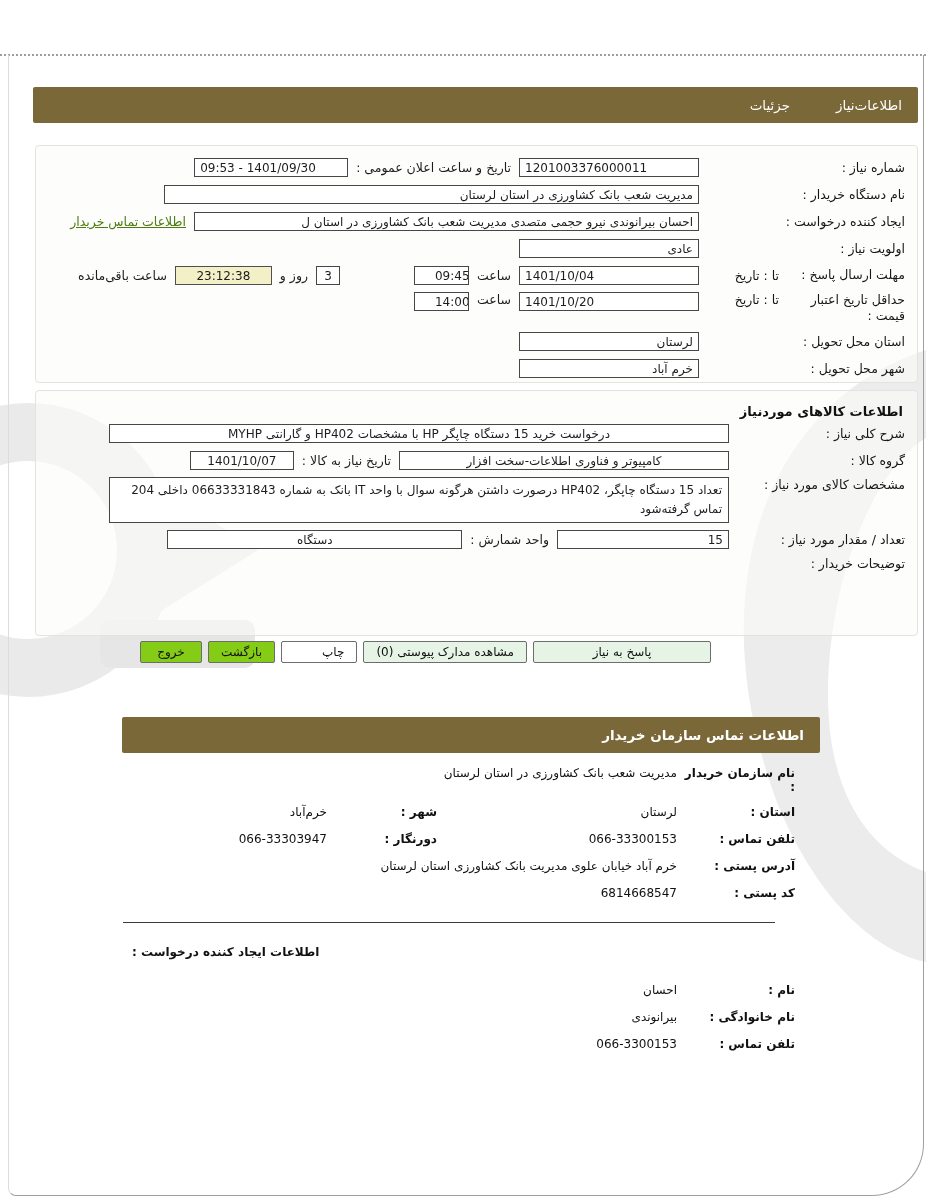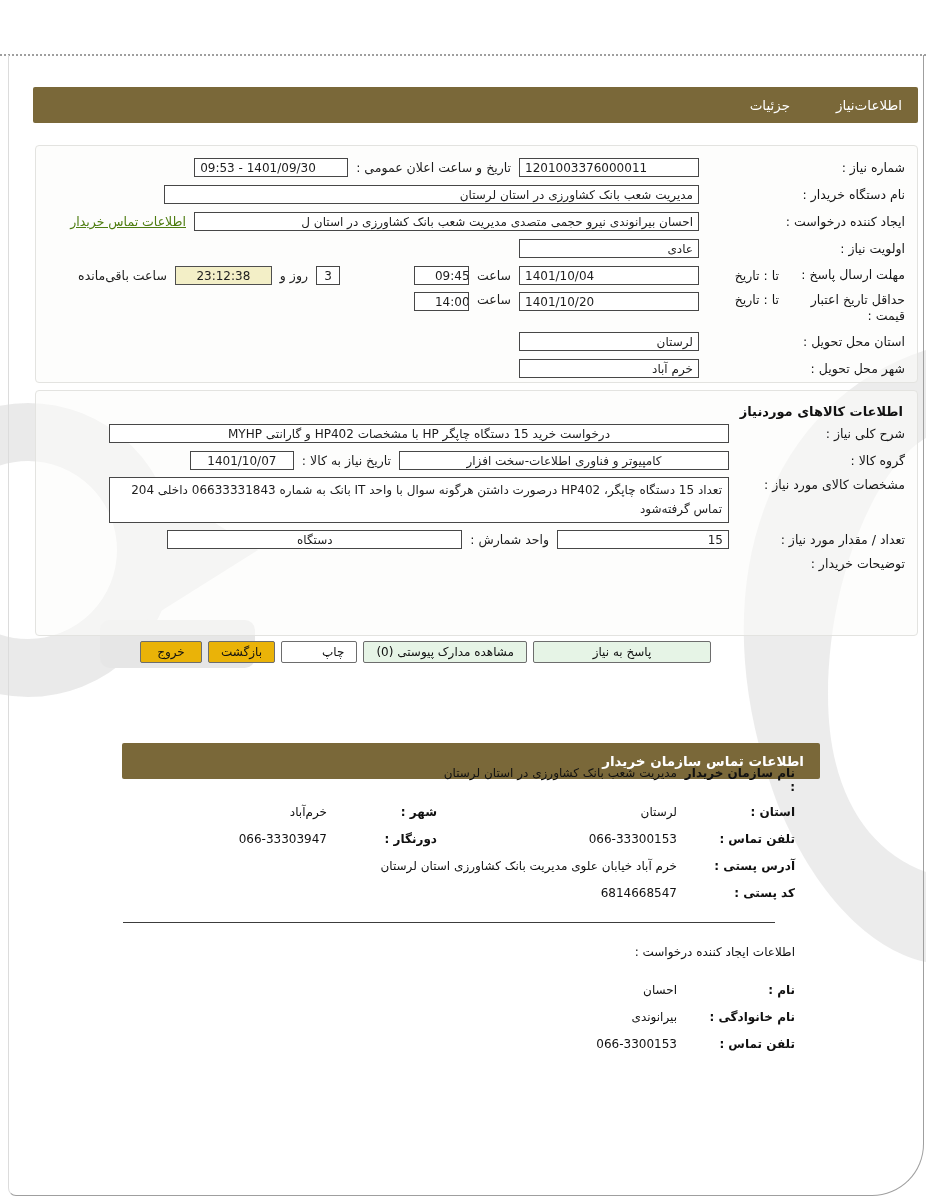--- a/index.html
+++ b/index.html
@@ -18,21 +18,21 @@
     pointer-events:none;
   }
   .watermark{position:absolute;top:0;left:0;z-index:0;}
   
   .hdr-bar{
     position:absolute;height:36px;background:#7a6839;color:#fff;
     display:flex;align-items:center;direction:rtl;
     padding:0 16px;box-sizing:border-box;font-size:13.5px;border-radius:2px;
   }
   .hdr1{top:87px;left:33px;width:885px;gap:46px;}
-  .hdr2{top:743px;left:122px;width:698px;font-weight:bold;}
+  .hdr2{top:717px;left:122px;width:698px;font-weight:bold;}
   
   .panel{
     position:absolute;left:35px;width:883px;
     background:rgba(251,251,250,0.6);border:1px solid #e3e3e0;border-radius:4px;
     box-sizing:border-box;direction:rtl;padding:11px 12px 6px 12px;
   }
   .panel1{top:145px;height:238px;}
   .panel2{top:390px;height:246px;}
   .f-row{display:flex;align-items:center;gap:8px;margin-bottom:6px;min-height:21px;}
   .f-row.top{align-items:flex-start;}
@@ -55,35 +55,35 @@
   .yellow{background:#f3efc7;border:1px solid #4f4f4f;text-align:center;direction:ltr;}
   .goods-title{font-weight:bold;font-size:13px;text-align:right;margin:2px 2px 4px 0;color:#111;}
   a.contact-link{color:#4d7c0f;text-decoration:underline;font-size:12.5px;white-space:nowrap;}
   
   .btn-row{position:absolute;top:641px;left:140px;display:flex;gap:6px;direction:ltr;z-index:2;}
   .btn{
     height:22px;border:1px solid #6d6d6d;border-radius:2px;font-size:12px;
     font-family:inherit;display:flex;align-items:center;justify-content:center;
     padding:0 12px;cursor:pointer;background:#fff;color:#111;white-space:nowrap;
   }
-  .btn.pink{background:#eab308;min-width:62px;}
+  .btn.pink{background:#84cc16;min-width:62px;font-family:Liberation Serif, serif;}
   .btn.plain{min-width:62px;padding-left:40px;}
   .btn.green{background:#e6f4e6;}
   .btn.wide{min-width:178px;}
   
   .contact{position:absolute;top:752px;left:122px;width:698px;direction:rtl;
     box-sizing:border-box;padding:14px 25px 0 10px;font-size:12px;color:#111;}
   .c-row{display:flex;align-items:flex-start;margin-bottom:11px;min-height:16px;}
   .c-lbl{font-weight:bold;width:118px;text-align:right;flex-shrink:0;}
   .c-lbl.w110{width:110px;}
   .c-val{width:240px;text-align:right;}
   .c-val.grow{width:auto;flex:1;}
   .c-num{direction:ltr;display:inline-block;}
   .c-hr{border:none;border-top:1px solid #3c3c3c;margin:20px 20px 22px 0;width:652px;}
-  .c-title{font-weight:normal;margin-bottom:24px;text-align:right;}
+  .c-title{font-weight:bold;margin-bottom:24px;text-align:left;}
 </style>
 </head>
 <body>
 
 <svg class="watermark" width="926" height="1202" viewBox="0 0 926 1202" aria-hidden="true">
   <g opacity="0.5">
     <circle cx="28" cy="550" r="118" fill="none" stroke="#d6d6d6" stroke-width="58"></circle>
     <path d="M118 462 L258 550 L118 638 Z" fill="#d6d6d6"></path>
     <rect x="100" y="620" width="155" height="48" rx="10" fill="#cfcfcf"></rect>
     <path d="M926 350 C 770 400 695 585 778 805 C 820 905 878 952 926 962 L926 872 C 866 850 828 790 828 695 C 828 575 878 465 926 438 Z" fill="#d9d9d9"></path>

